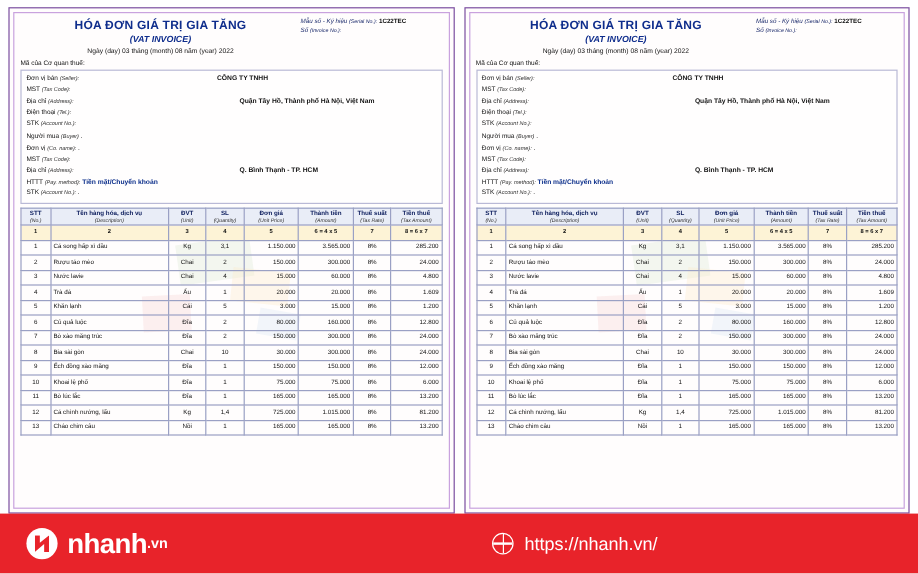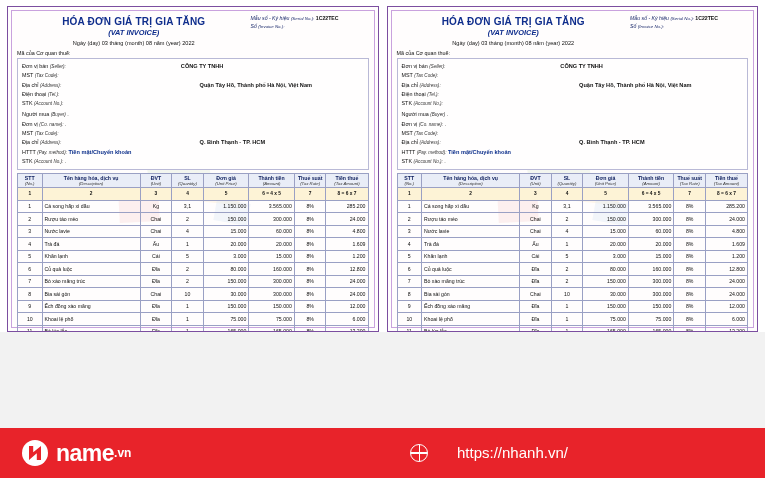--- a/index.html
+++ b/index.html
@@ -10,21 +10,21 @@
     background:#ffffff;
     overflow:hidden;
   }
   .page {
     position:relative;
     width:765px; height:478px;
     background:#f2f2f2;
   }
   .invoices {
     position:absolute; top:0; left:0;
-    width:765px; height:332px;
+    width:765px; height:428px;
     display:flex; gap:8px;
     padding:6px 7px 0 7px;
     background:#fff;
   }
   .invoice {
     position:relative;
     flex:1 1 0;
     border:1px solid #7b4ea0;
     background:#fffdfd;
     padding:4px;
@@ -127,21 +127,21 @@
     flex:0 0 auto;
   }
   .brand .mark:before{
     content:""; position:absolute; left:7px; top:6px;
     width:12px; height:14px;
     background:#e8232a;
     clip-path:polygon(0 100%,0 0,35% 0,35% 45%,100% 0,100% 100%,65% 100%,65% 52%,0 100%);
   }
   .brand .name { font-size:23px; font-weight:bold; letter-spacing:-.5px;}
   .brand .tld { font-size:12px; font-weight:bold; vertical-align:super;}
-  .fitem { display:flex; font-size:15px;gap:20px; }
+  .fitem { display:flex; align-items:center; font-size:15px; }
   .fitem.web { margin-left:110px; }
   .fitem.tel { margin-left:70px; }
   .circ {
     width:18px; height:18px; border:1.6px solid #fff; border-radius:50%;
     margin-right:9px; position:relative; flex:0 0 auto;
   }
   .circ.globe:before{
     content:""; position:absolute; left:7.5px; top:0; width:1.4px; height:100%; background:#fff;
   }
   .circ.globe:after{
@@ -699,21 +699,21 @@
               </tr>
             </tbody>
         </table>
       </div>
     </div>
   </div>
 
   <div class="footer">
     <div class="brand">
       <span class="mark"></span>
-      <span class="name">name</span>
+      <span class="name">nhanh</span>
         <span class="tld">.vn</span>
     </div>
     <div class="fitem web">
       <span class="circ globe"></span>
       <span>https://nhanh.vn/</span>
     </div>
   </div>
 </div>
 
 </body></html>

